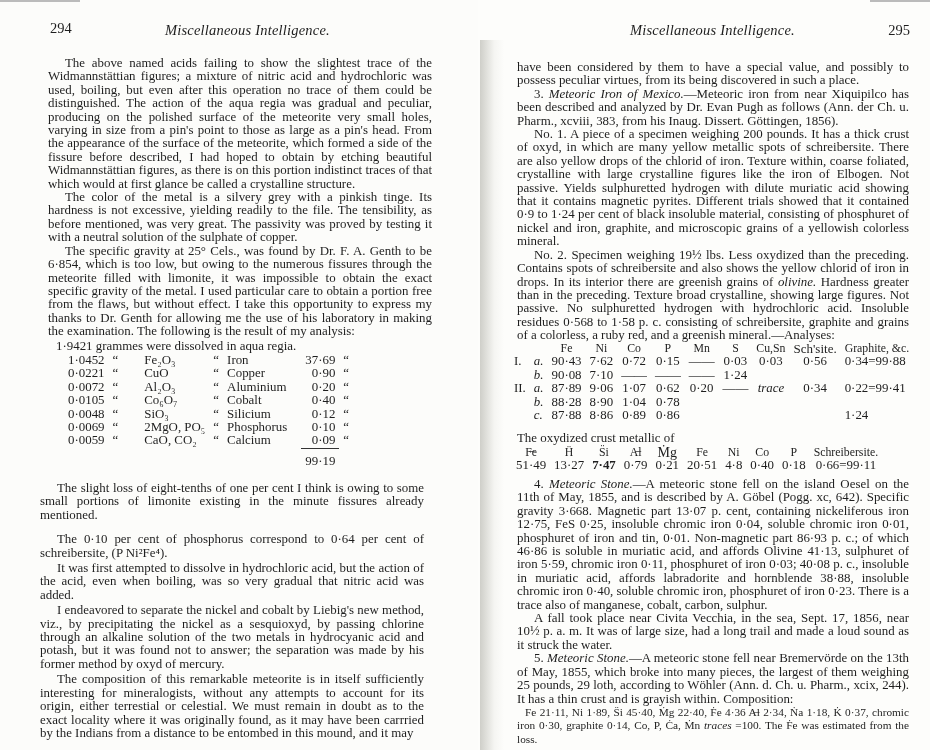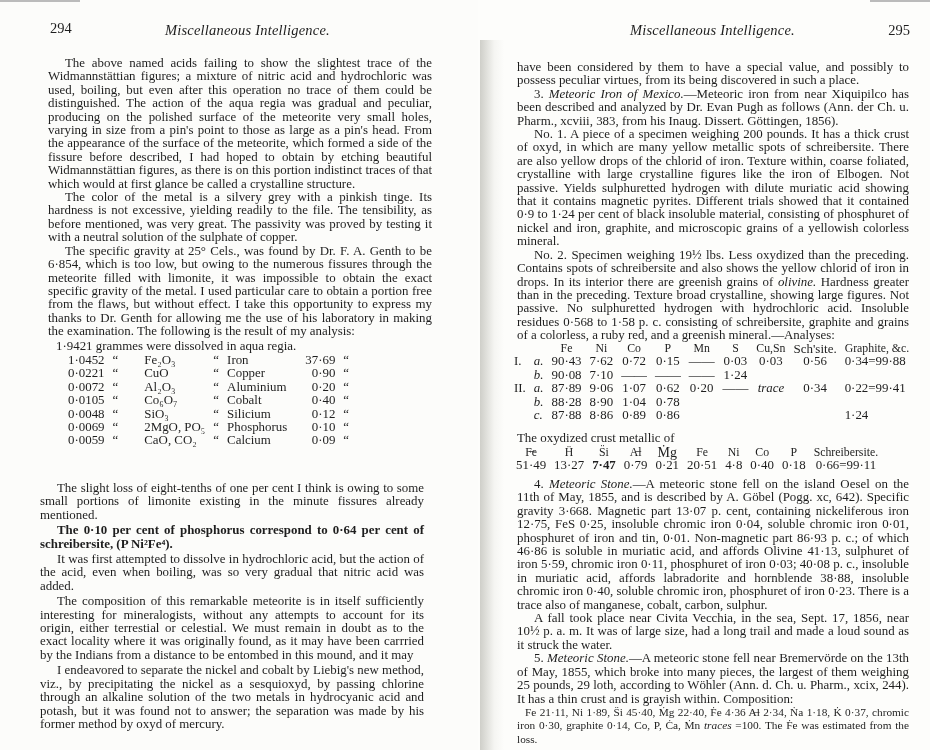--- a/index.html
+++ b/index.html
@@ -116,30 +116,39 @@
         </tr>
         <tr>
           <td>0·0059</td>
           <td style="text-align: center;">“</td>
           <td style="padding-left: 22px;">CaO, CO₂</td>
           <td style="text-align: center;">“</td>
           <td style="padding-right: 14px;">Calcium</td>
           <td style="text-align: right;">0·09</td>
           <td>“</td>
         </tr>
+        <tr>
+          <td></td>
+          <td></td>
+          <td></td>
+          <td></td>
+          <td></td>
+          <td class="sumline" style="padding-top: 6px; text-align: right;">99·19</td>
+          <td></td>
+        </tr>
       </tbody>
   </table>
 </div>
 
 <div class="text" style="left:40px; top:482px; width:384px;">
   <p>The slight loss of eight-tenths of one per cent I think is owing to some small portions of limonite existing in the minute fissures already mentioned.</p>
-  <p style="margin-top:2px;font-weight:bold;">The 0·10 per cent of phosphorus correspond to 0·64 per cent of schreibersite, (P Ni²Fe⁴).</p>
+  <p style="margin-top:11px;">The 0·10 per cent of phosphorus correspond to 0·64 per cent of schreibersite, (P Ni²Fe⁴).</p>
   <p style="margin-top:2px;">It was first attempted to dissolve in hydrochloric acid, but the action of the acid, even when boiling, was so very gradual that nitric acid was added.</p>
+  <p style="margin-top:2px;">I endeavored to separate the nickel and cobalt by Liebig's new method, viz., by precipitating the nickel as a sesquioxyd, by passing chlorine through an alkaline solution of the two metals in hydrocyanic acid and potash, but it was found not to answer; the separation was made by his former method by oxyd of mercury.</p>
   <p style="margin-top:2px;">The composition of this remarkable meteorite is in itself sufficiently interesting for mineralogists, without any attempts to account for its origin, either terrestial or celestial. We must remain in doubt as to the exact locality where it was originally found, as it may have been carrried by the Indians from a distance to be entombed in this mound, and it may</p>
-  <p style="margin-top:2px;">I endeavored to separate the nickel and cobalt by Liebig's new method, viz., by precipitating the nickel as a sesquioxyd, by passing chlorine through an alkaline solution of the two metals in hydrocyanic acid and potash, but it was found not to answer; the separation was made by his former method by oxyd of mercury.</p>
 </div>
 
 <div class="running-head" style="left:630px; width:280px;">
   <span class="title" style="position:absolute; left:0; top:2px;">Miscellaneous Intelligence.</span>
   <span class="pagenum" style="position:absolute; right:0; top:2px;">295</span>
 </div>
 
 <div class="text" style="left:517px; top:61px; width:392px;">
   <p class="noindent">have been considered by them to have a special value, and possibly to possess peculiar virtues, from its being discovered in such a place.</p>
   <p><span>3.</span> <span class="it">Meteoric Iron of Mexico.</span><span>—Meteoric iron from near Xiquipilco has been described and analyzed by Dr. Evan Pugh as follows (Ann. der Ch. u. Pharm., xcviii, 383, from his Inaug. Dissert. Göttingen, 1856).</span></p>

